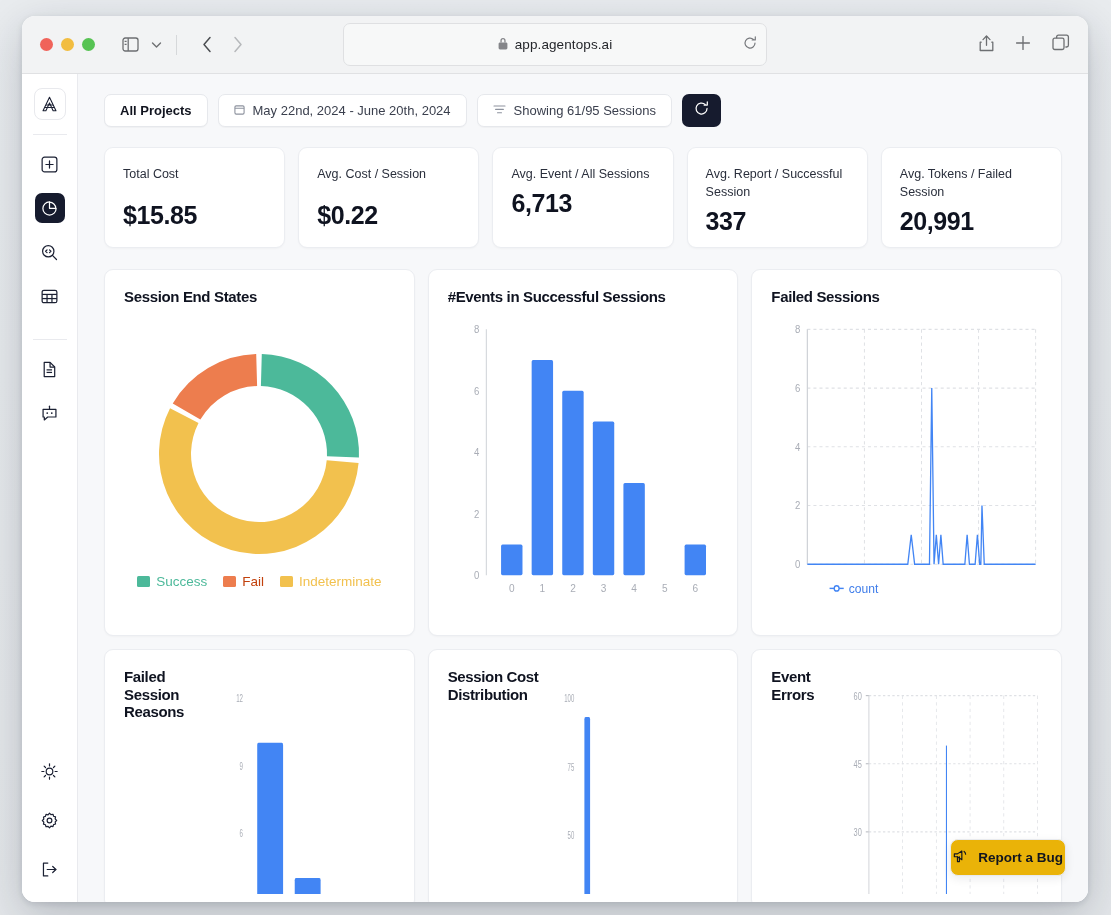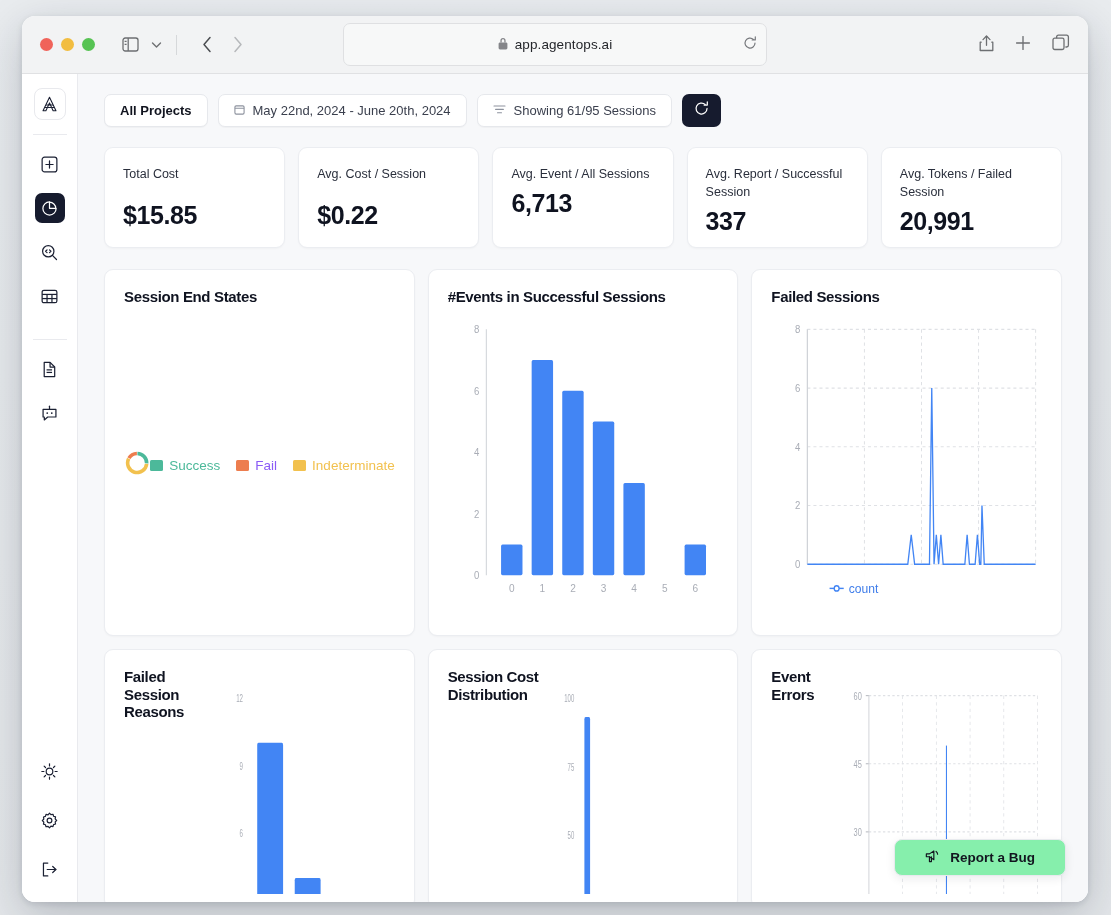--- a/index.html
+++ b/index.html
@@ -155,40 +155,40 @@
   }
   .card.tall { height: 367px; display: flex; flex-direction: column; }
   .card.short { height: 260px; display: flex; flex-direction: row; }
   .card-title {
     font-size: 15px; font-weight: bold; color: #0f1320;
     letter-spacing: -.35px; line-height: 1.18;
   }
   .chart-area { flex: 1 1 auto; position: relative; min-height: 0; margin-top: 8px; }
 
   
-  .donut-wrap { flex:1 1 auto; display:flex; align-items:center; justify-content:center; }
+  .donut-wrap { flex:1 1 auto; display:flex; flex-direction:column; align-items:center; justify-content:center; }
   .legend { display: flex; gap: 16px; align-items: center; margin-top: 4px; }
   .legend-item { display: flex; align-items: center; gap: 6px; font-size: 13.5px; }
   .legend-swatch { width: 13px; height: 11px; border-radius: 1.5px; }
 
   
   .tick { font-size: 9.5px; fill: #a9adb6; font-family: "Liberation Sans", sans-serif; }
   .tick-x { font-size: 10px; fill: #a9adb6; font-family: "Liberation Sans", sans-serif; }
   .legend-line-text { font-size: 12px; fill: #3f7dea; font-family: "Liberation Sans", sans-serif; }
 
   
   .report-bug {
     position: absolute;
     right: 22px; bottom: 26px;
     height: 37px;
-    background: #86efac;
+    background: #eab308;
     border: 1px solid #e8eaee;
     border-radius: 8px;
     display: flex; align-items: center; gap: 9px;
-    padding: 0 30px;
+    padding: 0 2px;
     font-size: 13.5px; font-weight: bold; color: #12151f;
     box-shadow: 0 3px 10px rgba(16,24,40,.08);
   }
 </style>
 </head>
 <body>
 
 <div class="window">
 
   <div class="titlebar">
@@ -430,21 +430,21 @@
                 <path d="M 215.58843986159704 125.06325801977803 A 100 100 0 1 1 27.058362670870252 70.29020729413057 L 55.51968661619177 84.9173409600088 A 68 68 0 1 0 183.72013910588598 122.16301545344906 Z" fill="#f2c14e"></path>
                 <path d="M 29.748633079274242 65.39662358788364 A 100 100 0 0 1 113.20783612764309 16.03898849596456 L 114.1013285667973 48.02651217725591 A 68 68 0 0 0 57.34907049390648 81.58970403976087 Z" fill="#ed7d4e"></path>
               </svg>
             <div class="legend">
               <div class="legend-item">
                 <span class="legend-swatch" id="sw-success" style="background: rgb(76, 185, 154);"></span>
                 <span id="lb-success" style="color: rgb(76, 185, 154);">Success</span>
               </div>
               <div class="legend-item">
                 <span class="legend-swatch" id="sw-fail" style="background: rgb(237, 125, 78);"></span>
-                <span id="lb-fail" style="color: #8b5cf6;">Fail</span>
+                <span id="lb-fail" style="color: #c2410c;">Fail</span>
               </div>
               <div class="legend-item">
                 <span class="legend-swatch" id="sw-indet" style="background: rgb(242, 193, 78);"></span>
                 <span id="lb-indet" style="color: rgb(242, 193, 78);">Indeterminate</span>
               </div>
             </div>
           </div>
         </div>
 
         <div class="card tall">

